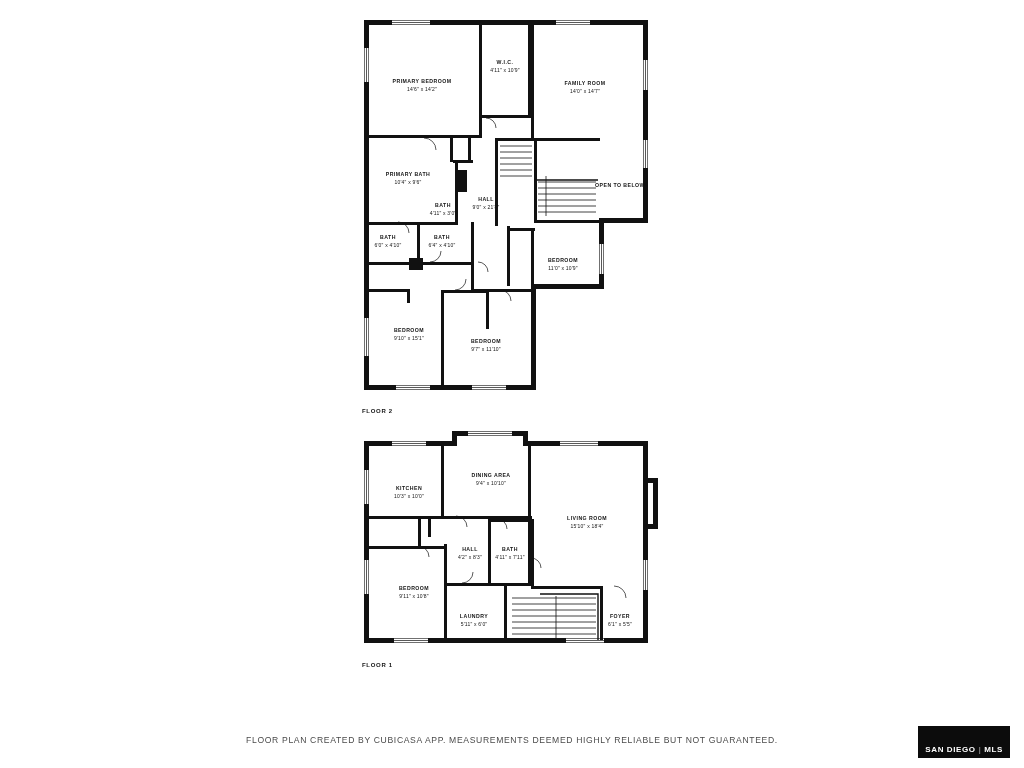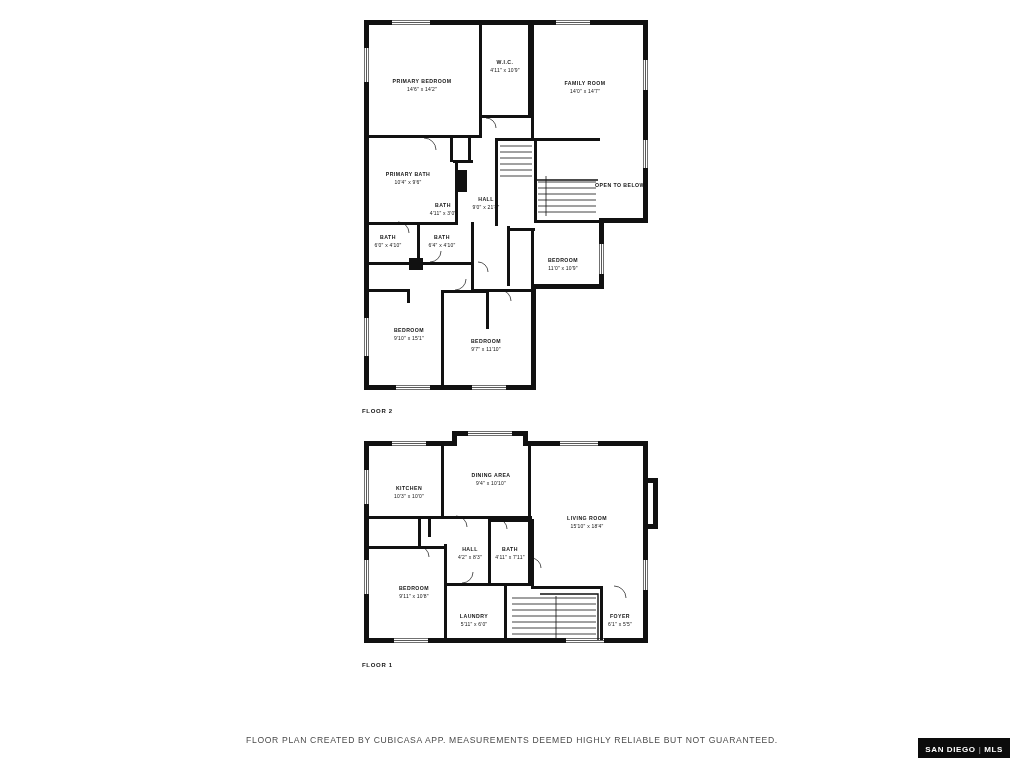--- a/index.html
+++ b/index.html
@@ -63,21 +63,21 @@
   }
   .logo {
     position: absolute;
     right: 14px;
     bottom: 10px;
     background: #0c0c0c;
     color: #ffffff;
     font-size: 8px;
     font-weight: 700;
     letter-spacing: 0.6px;
-    padding: 8px 7px 4px 7px;
+    padding: 20px 7px 4px 7px;
     display: flex;
     align-items: center;
     gap: 3px;
     line-height: 1;
     margin-top: 48px;
   }
   .logo .sep {
     color: #b9b9b9;
     font-weight: 400;
   }

